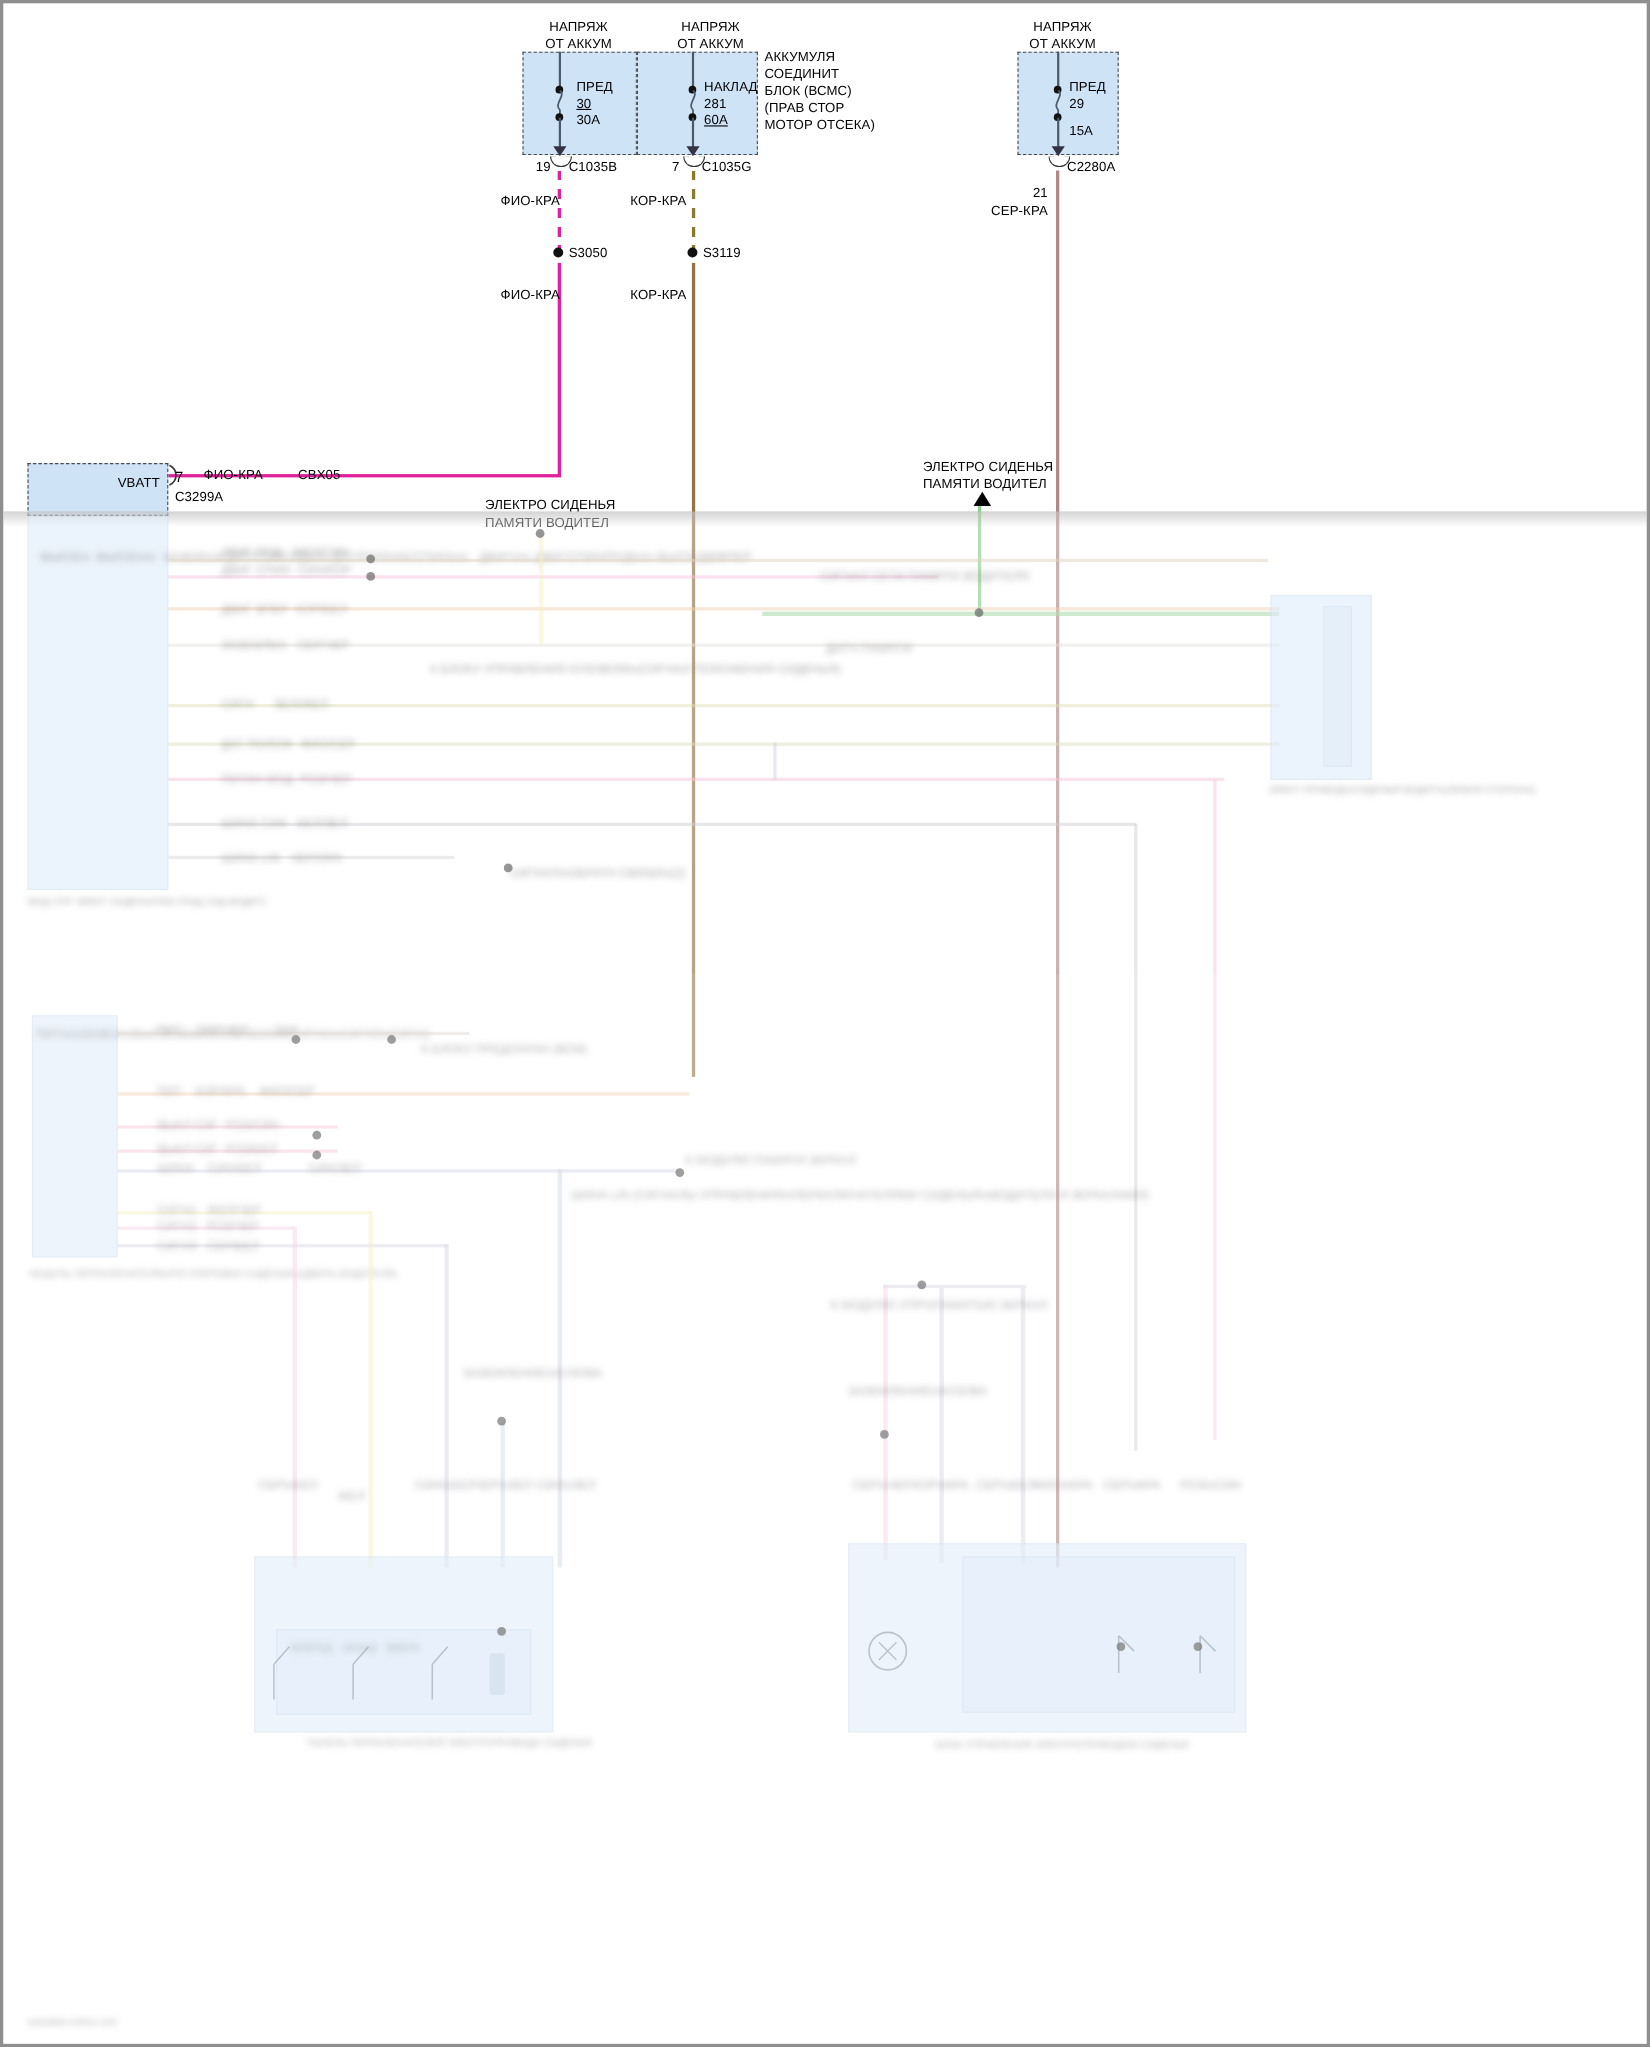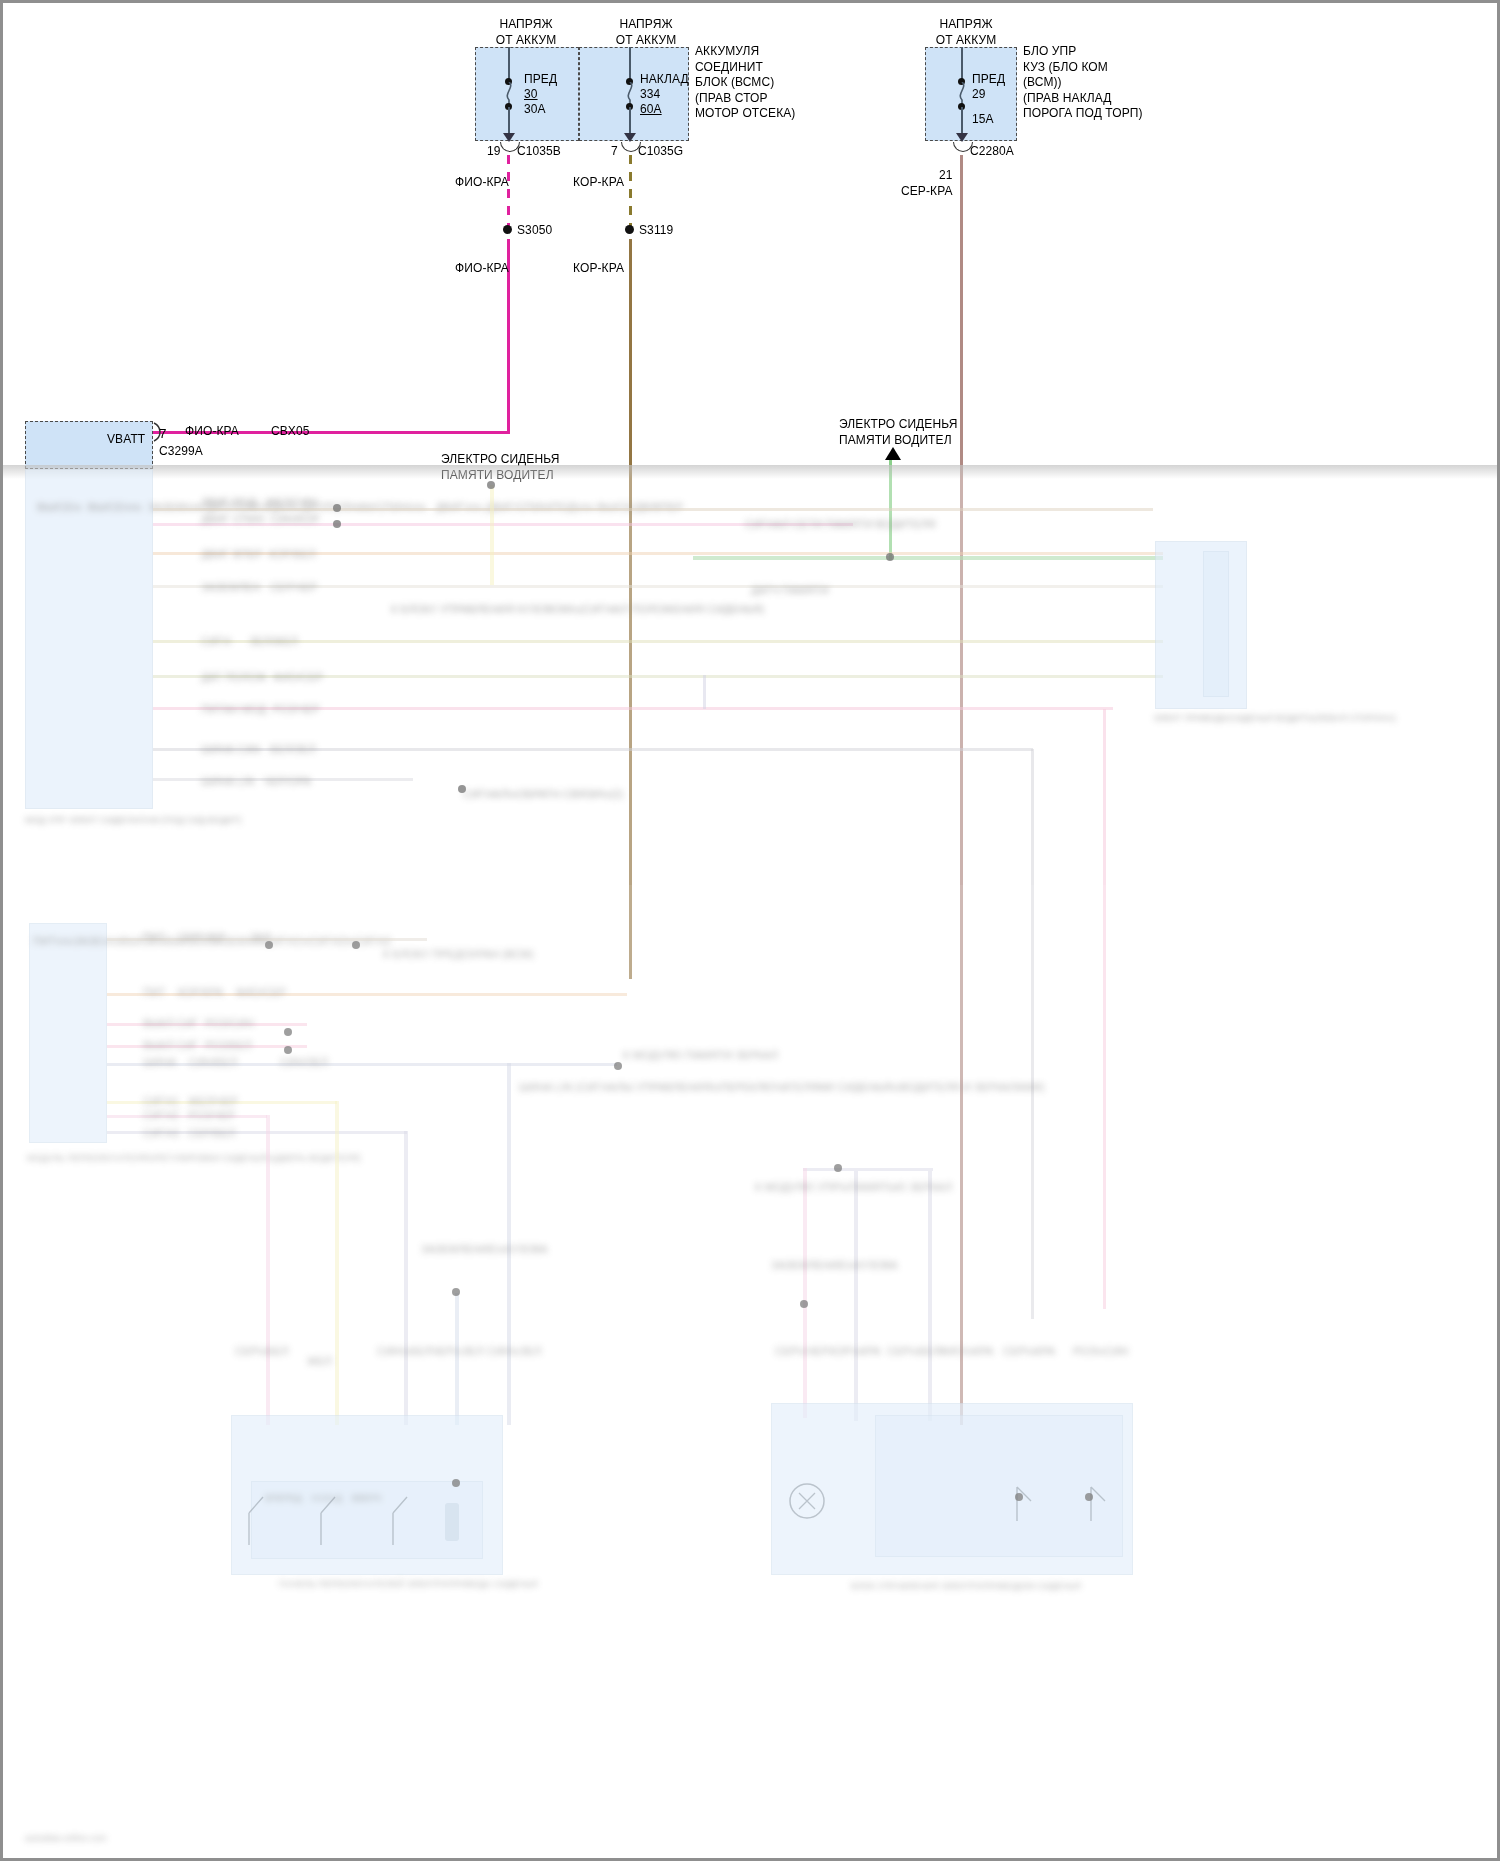--- a/index.html
+++ b/index.html
@@ -64,21 +64,21 @@
   <div class="abs fusebox" style="left:576px;top:44px;width:110px;height:94px;"></div>
   <div class="abs vline" style="left:626px;top:44px;height:34px;"></div>
   <div class="abs fusedot" style="left:623px;top:75px;"></div>
   <svg class="abs squig" style="left:620px;top:79px;" viewBox="0 0 14 26">
     <path d="M7 0 C13 5, 1 12, 7 18 L7 26" stroke="#4a5a6a" stroke-width="1.6" fill="none"></path>
   </svg>
   <div class="abs fusedot" style="left:623px;top:100px;"></div>
   <div class="abs vline" style="left:626px;top:104px;height:28px;"></div>
   <div class="abs arrowdn" style="left:621px;top:130px;"></div>
   <div class="abs txt" style="left:637px;top:69px;">НАКЛАД</div>
-  <div class="abs txt" style="left:637px;top:84px;">334</div>
+  <div class="abs txt" style="left:637px;top:84px;">281</div>
   <div class="abs txt" style="left:637px;top:99px;text-decoration:underline;">60A</div>
   <div class="abs conncup" style="left:618px;top:139px;"></div>
   <div class="abs txt" style="left:608px;top:141px;">7</div>
   <div class="abs txt" style="left:635px;top:141px;">C1035G</div>
 
   <div class="abs txt" style="left:692px;top:41px;">АККУМУЛЯ
 СОЕДИНИТ
 БЛОК (ВСМС)
 (ПРАВ СТОР
 МОТОР ОТСЕКА)</div>
@@ -95,25 +95,20 @@
   <div class="abs fusedot" style="left:955px;top:100px;"></div>
   <div class="abs vline" style="left:958px;top:104px;height:28px;"></div>
   <div class="abs arrowdn" style="left:953px;top:130px;"></div>
   <div class="abs txt" style="left:969px;top:69px;">ПРЕД</div>
   <div class="abs txt" style="left:969px;top:84px;">29</div>
   <div class="abs txt" style="left:969px;top:109px;">15A</div>
   <div class="abs conncup" style="left:950px;top:139px;"></div>
   <div class="abs txt" style="left:936px;top:141px;margin-top:24px;">21</div>
   <div class="abs txt" style="left:967px;top:141px;">C2280A</div>
 
-  <div class="abs txt" style="left:1020px;top:41px;">БЛО УПР
-КУЗ (БЛО КОМ
-(ВСМ))
-(ПРАВ НАКЛАД
-ПОРОГА ПОД ТОРП)</div>
 
   <div class="wire wv dash-mag" style="left:504px;top:152px;height:72px;"></div>
   <div class="abs txt" style="left:452px;top:172px;">ФИО-КРА</div>
   <div class="abs splicedot" style="left:500px;top:222px;"></div>
   <div class="abs txt" style="left:514px;top:220px;">S3050</div>
   <div class="wire wv" style="left:504px;top:236px;height:194px;background:#e0219e;"></div>
   <div class="abs txt" style="left:452px;top:258px;">ФИО-КРА</div>
 
   <div class="wire wv dash-brn" style="left:626px;top:152px;height:72px;"></div>
   <div class="abs txt" style="left:570px;top:172px;">КОР-КРА</div>

